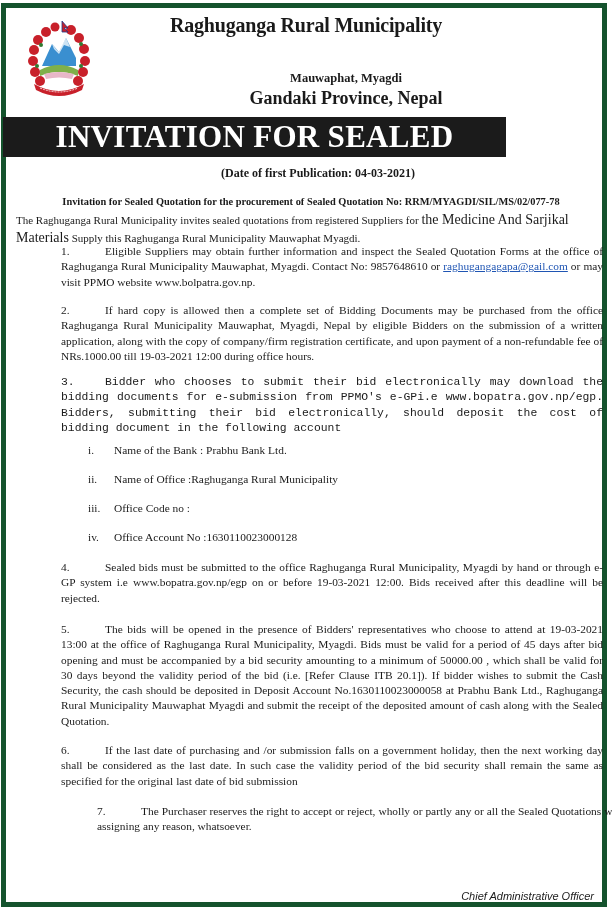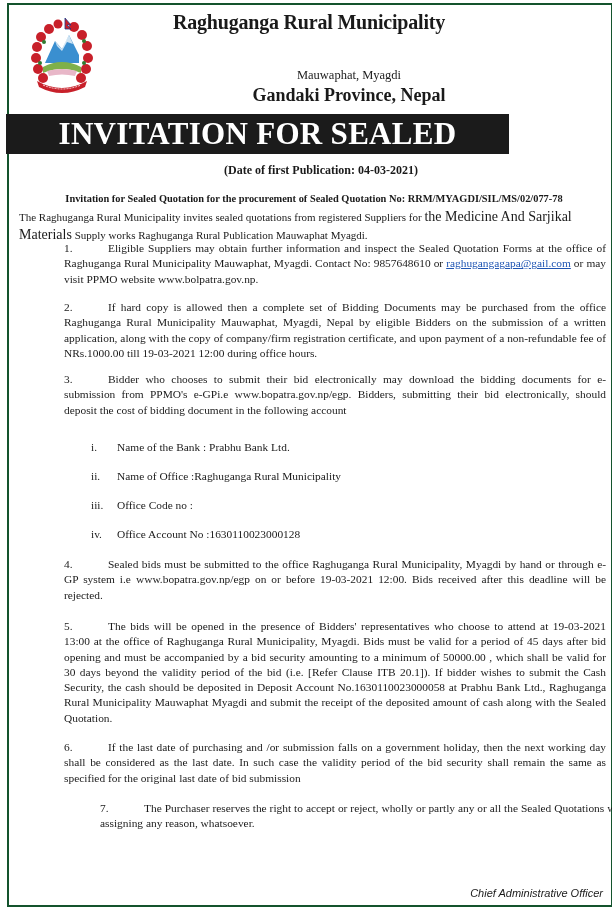--- a/index.html
+++ b/index.html
@@ -1,32 +1,32 @@
 <!DOCTYPE html>
 <html><head>
   <meta charset="utf-8">
   <style>
     * { box-sizing: border-box; margin: 0; padding: 0; }
     html, body { width: 612px; height: 910px; background: #ffffff; overflow: hidden; }
     body { font-family: "DejaVu Serif", "Liberation Serif", serif; color: #1a1a1a; position: relative; }
 
     .frame {
-      position: absolute; left: 7px; top: 3px; width: 606px; height: 904px;
-      border: 2px solid #14532d; background: #fff;
+      position: absolute; left: 1px; top: 3px; width: 606px; height: 904px;
+      border: 5px solid #14532d; background: #fff;
     }
 
     
     .header { position: absolute; left: 0; top: 0; width: 600px; height: 108px; }
     .emblem { position: absolute; left: 20px; top: 10px; width: 66px; height: 82px; }
     .h-title1 { position: absolute; left: 0; width: 600px; top: 6px; text-align: center;
       font-family: "Liberation Serif", serif; font-weight: bold; font-size: 20px; letter-spacing: -0.2px; }
     .h-title2 { position: absolute; left: 80px; width: 520px; top: 32px; text-align: center;
       font-family: "Liberation Serif", serif; font-weight: bold; font-size: 23px; letter-spacing: -0.3px; }
     .h-sub { position: absolute; left: 80px; width: 520px; top: 63px; text-align: center;
-      font-family: "Liberation Serif", serif; font-weight: normal; font-size: 12.5px; }
+      font-family: "Liberation Serif", serif; font-weight: bold; font-size: 12.5px; }
     .h-prov { position: absolute; left: 80px; width: 520px; top: 80px; text-align: center;
       font-family: "Liberation Serif", serif; font-weight: bold; font-size: 18px; }
 
     .banner {
       position: absolute; left: -3px; top: 109px; width: 503px; height: 40px;
       background: #1b1b1b; color: #ffffff; text-align: center;
       font-family: "Liberation Serif", serif; font-weight: bold; font-size: 31px; line-height: 40px;
       letter-spacing: 0.3px;
     }
 
@@ -99,32 +99,32 @@
     <div class="h-prov">Gandaki Province, Nepal</div>
   </div>
 
   <div class="banner">INVITATION FOR SEALED QUOTATION</div>
 
   <div class="pubdate">(Date of first Publication: 04-03-2021)</div>
 
   <div class="ref">Invitation for Sealed Quotation for the procurement of Sealed Quotation No: RRM/MYAGDI/SIL/MS/02/077-78</div>
 
   <div class="intro">
-    <span>The Raghuganga Rural Municipality invites sealed quotations from registered Suppliers for </span><span class="big">the Medicine And Sarjikal Materials</span><span> Supply works Raghuganga Rural Publication Mauwaphat Myagdi.</span>
+    <span>The Raghuganga Rural Municipality invites sealed quotations from registered Suppliers for </span><span class="big">the Medicine And Sarjikal Materials</span><span> Supply this Raghuganga Rural Municipality Mauwaphat Myagdi.</span>
   </div>
 
   <div class="para" style="top:236px;">
     <span class="num">1.</span><span>Eligible Suppliers may obtain further information and inspect the Sealed Quotation Forms at the office of Raghuganga Rural Municipality Mauwaphat, Myagdi. Contact No: 9857648610 or </span><a>raghugangagapa@gail.com</a><span> or may visit PPMO website www.bolpatra.gov.np.</span>
   </div>
 
   <div class="para" style="top:295px;">
     <span class="num">2.</span><span>If hard copy is allowed then a complete set of Bidding Documents may be purchased from the office Raghuganga Rural Municipality Mauwaphat, Myagdi, Nepal by eligible Bidders on the submission of a written application, along with the copy of company/firm registration certificate, and upon payment of a non-refundable fee of NRs.1000.00 till 19-03-2021 12:00 during office hours.</span>
   </div>
 
-  <div class="para" style="top:367px;">
+  <div class="para" style="top:367px;font-family:Liberation Mono, monospace;">
     <span class="num">3.</span><span>Bidder who chooses to submit their bid electronically may download the bidding documents for e-submission from PPMO's e-GPi.e www.bopatra.gov.np/egp. Bidders, submitting their bid electronically, should deposit the cost of bidding document in the following account</span>
   </div>
 
   <div class="sublist" style="top:0;">
     <div class="subitem" style="top:436px;">
       <span class="rn">i.</span><span>Name of the Bank : Prabhu Bank Ltd.</span>
     </div>
     <div class="subitem" style="top:465px;">
       <span class="rn">ii.</span><span>Name of Office :Raghuganga Rural Municipality</span>
     </div>

